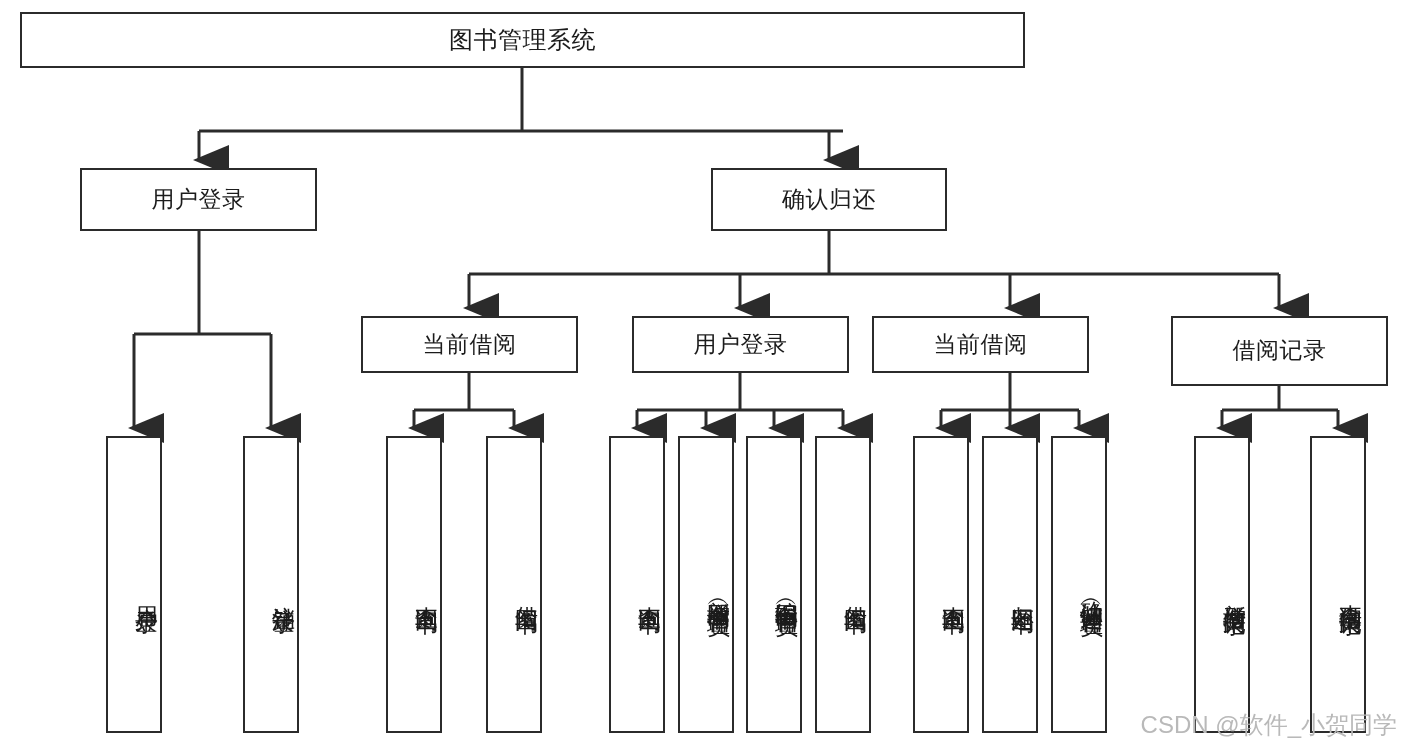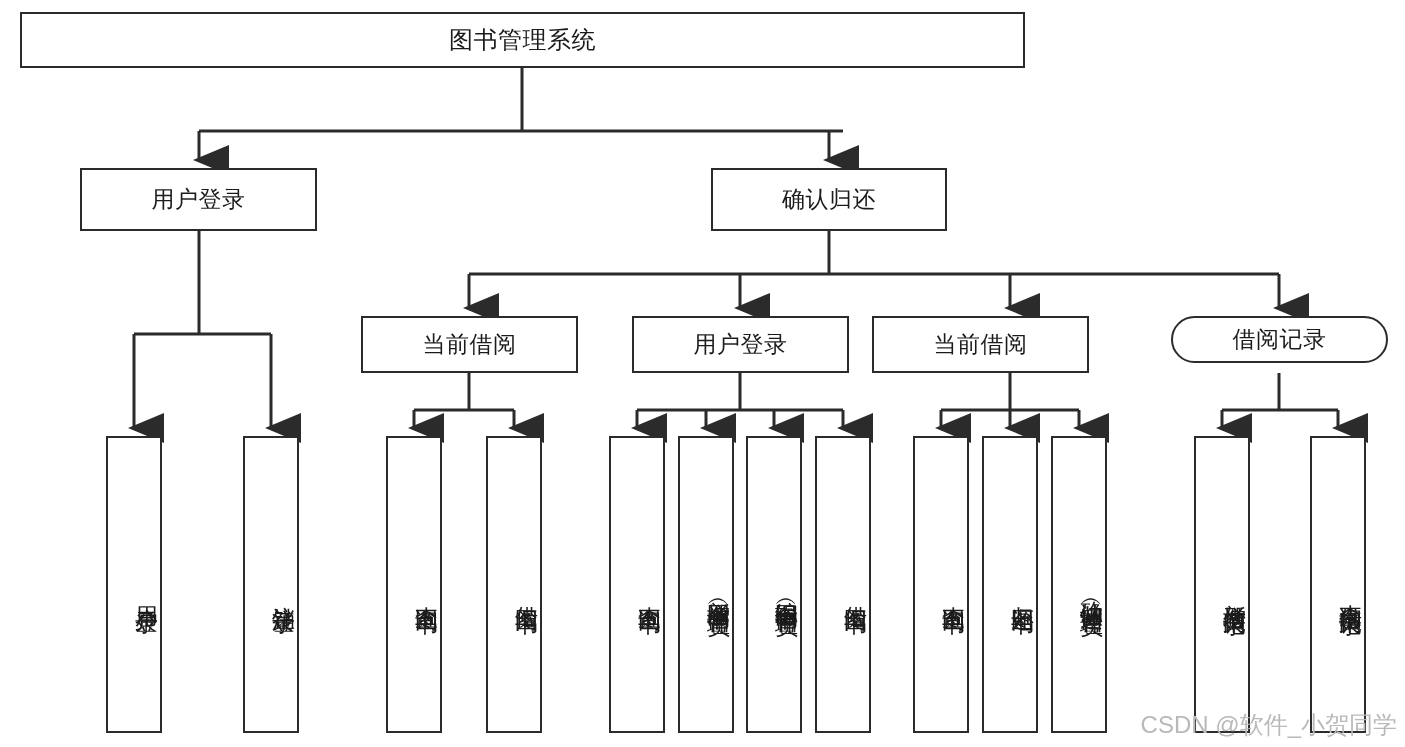--- a/index.html
+++ b/index.html
@@ -139,21 +139,21 @@
 
   <div class="node horizontal" style="left:361px; top:316px; width:217px; height:57px;">
     <span>当前借阅</span>
   </div>
   <div class="node horizontal" style="left:632px; top:316px; width:217px; height:57px;">
     <span>用户登录</span>
   </div>
   <div class="node horizontal" style="left:872px; top:316px; width:217px; height:57px;">
     <span>当前借阅</span>
   </div>
-  <div class="node horizontal" style="left:1171px; top:316px; width:217px; height:47px;border-radius:27px;">
+  <div class="node horizontal" style="left:1171px; top:316px; width:217px; height:70px;">
     <span>借阅记录</span>
   </div>
 
   <div class="node vertical" style="left:106px; top:436px; width:56px; height:297px;">
     <span class="vlabel">用户登录</span>
   </div>
   <div class="node vertical" style="left:243px; top:436px; width:56px; height:297px;">
     <span class="vlabel">注销登录</span>
   </div>
 

